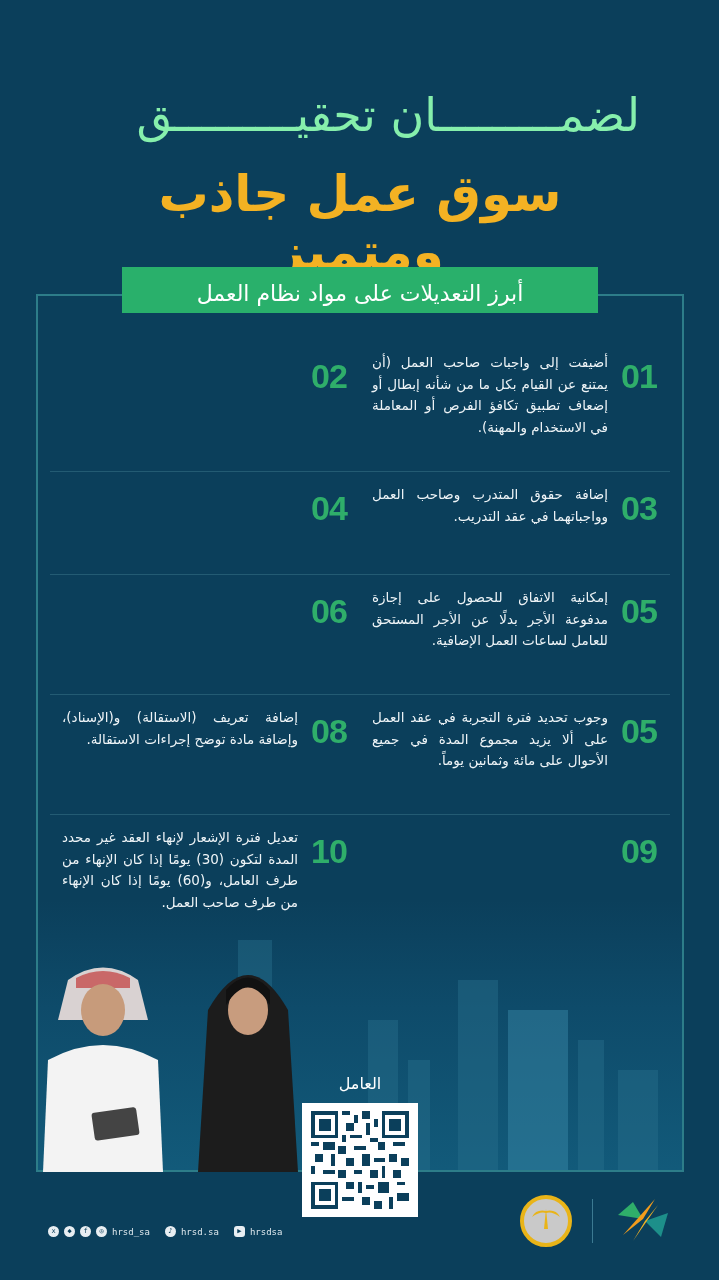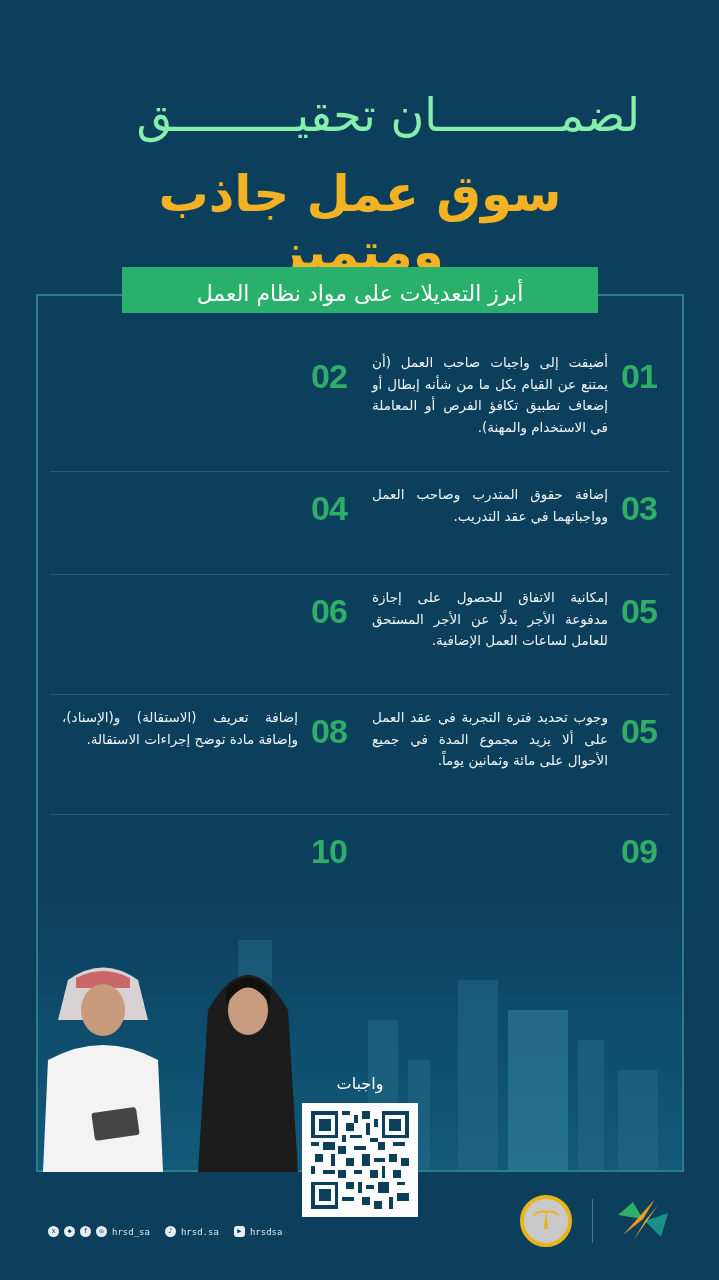--- a/index.html
+++ b/index.html
@@ -86,40 +86,41 @@
       <div class="num">08</div>
       <div class="txt">إضافة تعريف (الاستقالة) و(الإسناد)، وإضافة مادة توضح إجراءات الاستقالة.</div>
     </div>
   </div>
   <div class="row" style="height:170px;border-bottom:none">
     <div class="cell">
       <div class="num">09</div>
     </div>
     <div class="cell">
       <div class="num">10</div>
+      <div class="txt">تعديل فترة الإشعار لإنهاء العقد غير محدد المدة لتكون (30) يومًا إذا كان الإنهاء من طرف العامل، و(60) يومًا إذا كان الإنهاء من طرف صاحب العمل.</div>
     </div>
   </div>
 </div>
 
 <div class="people">
   <svg class="man" viewBox="0 0 130 212">
     <path d="M30 20 Q65 -5 100 20 L110 60 L20 60 Z" fill="#d9d2d2"></path>
     <path d="M38 18 Q65 4 92 18 L92 28 L38 28 Z" fill="#c23a3a" opacity="0.7"></path>
     <ellipse cx="65" cy="50" rx="22" ry="26" fill="#c79b7b"></ellipse>
     <path d="M5 212 L10 100 Q65 70 120 100 L125 212 Z" fill="#f3f3f3"></path>
     <rect x="55" y="150" width="45" height="28" rx="3" fill="#444" transform="rotate(-8 77 164)"></rect>
   </svg>
   <svg class="woman" viewBox="0 0 120 222">
     <path d="M20 60 Q60 -10 100 60 L110 222 L10 222 Z" fill="#1c1c1c"></path>
     <ellipse cx="60" cy="60" rx="20" ry="25" fill="#c89c7e"></ellipse>
     <path d="M38 55 Q60 20 82 55 L82 40 Q60 15 38 40 Z" fill="#111"></path>
   </svg>
 </div>
 
-<div class="more">واجبات</div>
+<div class="more">العامل</div>
 <div class="qr">
   <svg width="100" height="98" viewBox="0 0 25 25" shape-rendering="crispEdges">
     <g fill="#0b3f5b">
       <path d="M0 0h7v7h-7zM1 1v5h5v-5zM2 2h3v3h-3z" fill-rule="evenodd"></path>
       <path d="M18 0h7v7h-7zM19 1v5h5v-5zM20 2h3v3h-3z" fill-rule="evenodd"></path>
       <path d="M0 18h7v7h-7zM1 19v5h5v-5zM2 20h3v3h-3z" fill-rule="evenodd"></path>
       <rect x="8" y="0" width="2" height="1"></rect>
         <rect x="11" y="1" width="1" height="2"></rect>
         <rect x="13" y="0" width="2" height="2"></rect>
       <rect x="9" y="3" width="2" height="2"></rect>

